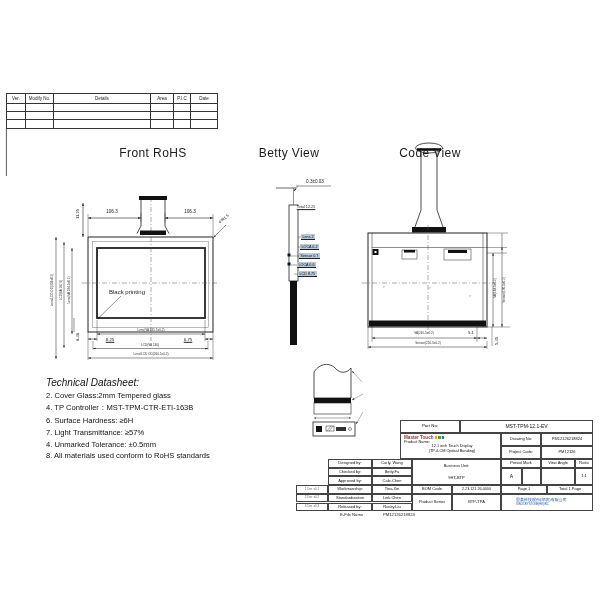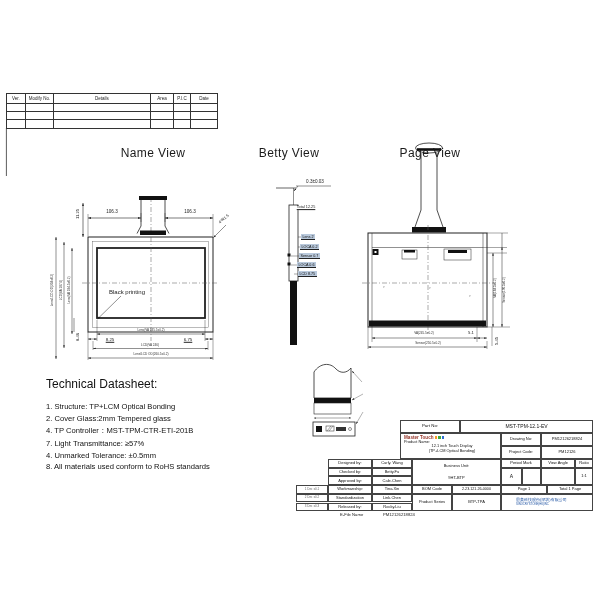--- a/index.html
+++ b/index.html
@@ -8,21 +8,21 @@
   svg.lines{position:absolute;left:0;top:0;pointer-events:none;}
   .t{position:absolute;transform:translate(-50%,-50%);white-space:nowrap;color:#222;line-height:1;}
   .v{position:absolute;transform:translate(-50%,-50%) rotate(-90deg);white-space:nowrap;color:#222;line-height:1;}
   .vtitle{font-size:12px;color:#1a1a1a;letter-spacing:.4px;}
   .dim{font-size:4.6px;}
   .dimxs{font-size:3.1px;color:#333;}
   .layerlab{position:absolute;font-size:3.7px;color:#111;background:#b9c9dc;border-bottom:.5px solid #222;padding:.5px 1.5px;white-space:nowrap;line-height:1.1;}
   .rev{position:absolute;left:6px;top:93px;border-collapse:collapse;table-layout:fixed;}
   .rev td{border:.7px solid #333;font-size:4.5px;color:#222;text-align:center;padding:0;overflow:hidden;}
   .ds{position:absolute;left:46px;top:377px;width:260px;color:#111;}
-  .ds .h{font-size:12px;margin-bottom:11px;}
+  .ds .h{font-size:10px;margin-bottom:3px;font-style:italic;}
   .ds .i{font-size:7.6px;margin-bottom:2.9px;}
   .cell{position:absolute;border:.6px solid #444;box-sizing:border-box;display:flex;align-items:center;justify-content:center;font-size:4px;color:#111;white-space:nowrap;overflow:hidden;background:#fff;line-height:1.1;}
   .prod{flex-direction:column;align-items:flex-start;justify-content:flex-start;padding:1px 0 0 3px;font-size:3.9px;}
   .prod .brand{color:#96352a;font-weight:bold;font-size:4.6px;display:flex;align-items:center;gap:1px;}
   .sq{display:inline-block;width:2.6px;height:2.6px;}
   .tol{font-size:3px;color:#666;}
   .efile{position:absolute;font-size:4.2px;color:#222;white-space:nowrap;}
   .cn{color:#1a4fa0;font-size:4px;line-height:1.2;}
   .en{color:#1a4fa0;font-size:2.8px;line-height:1.2;}
   .rmark{font-size:3.6px;color:#555;}
@@ -208,23 +208,23 @@
           <td></td>
           <td></td>
           <td></td>
           <td></td>
           <td></td>
           <td></td>
         </tr>
 </tbody>
     </table>
 
-<span class="t vtitle" style="left:153px;top:153px">Name View</span>
+<span class="t vtitle" style="left:153px;top:153px">Front RoHS</span>
 <span class="t vtitle" style="left:289px;top:153px">Betty View</span>
-<span class="t vtitle" style="left:430px;top:153px">Page View</span>
+<span class="t vtitle" style="left:430px;top:153px">Code View</span>
 
 <span class="t dim" style="left:112px;top:212px">106.3</span>
 <span class="t dim" style="left:190px;top:212px">106.3</span>
 <span class="t" style="left:224px;top:219px;font-size:4px;transform:translate(-50%,-50%) rotate(-40deg)">4*R1.5</span>
 <span class="v" style="left:78px;top:214px;font-size:4.2px">11.25</span>
 <span class="v dimxs" style="left:53px;top:290px">Lens/LCD OD(204±0.2)</span>
 <span class="v dimxs" style="left:61.5px;top:290px">LCD(VA 187.6)</span>
 <span class="v dimxs" style="left:69.5px;top:290px">Lens(VA 184.5±0.2)</span>
 <span class="v" style="left:78px;top:337px;font-size:4.2px">8.46</span>
 <span class="t" style="left:127px;top:292px;font-size:6px">Black printing</span>
@@ -247,23 +247,23 @@
 <span class="t dimxs" style="left:428px;top:343.5px">Sensor(250.5±0.2)</span>
 <span class="v dimxs" style="left:496px;top:288px">VA(184.5±0.2)</span>
 <span class="v dimxs" style="left:505px;top:290px">Sensor(190.5±0.2)</span>
 <span class="v" style="left:497px;top:341px;font-size:4.2px">5.45</span>
 <span class="t rmark" style="left:384px;top:288px">r</span>
 <span class="t rmark" style="left:430px;top:289px">r</span>
 <span class="t rmark" style="left:470px;top:297px">r</span>
 
 <div class="ds">
   <div class="h">Technical Datasheet:</div>
-  <div class="i">1. Structure: TP+LCM Optical Bonding</div>
   <div class="i">2. Cover Glass:2mm Tempered glass</div>
-  <div class="i">4. TP Controller：MST-TPM-CTR-ETI-201B</div>
+  <div class="i">4. TP Controller：MST-TPM-CTR-ETI-163B</div>
+  <div class="i">6. Surface Hardness: ≥6H</div>
   <div class="i">7. Light Transmittance: ≥57%</div>
   <div class="i">4. Unmarked Tolerance: ±0.5mm</div>
   <div class="i">8. All materials used conform to RoHS standards</div>
 </div>
 
 <div class="cell" style="left:400px;top:420px;width:60px;height:13px;font-size:4.4px">Part No:</div>
 <div class="cell" style="left:460px;top:420px;width:133px;height:13px;font-size:5px">MST-TPM-12.1-EV</div>
 
 <div class="cell prod" style="left:400px;top:433px;width:101px;height:26px">
   <span class="brand">

